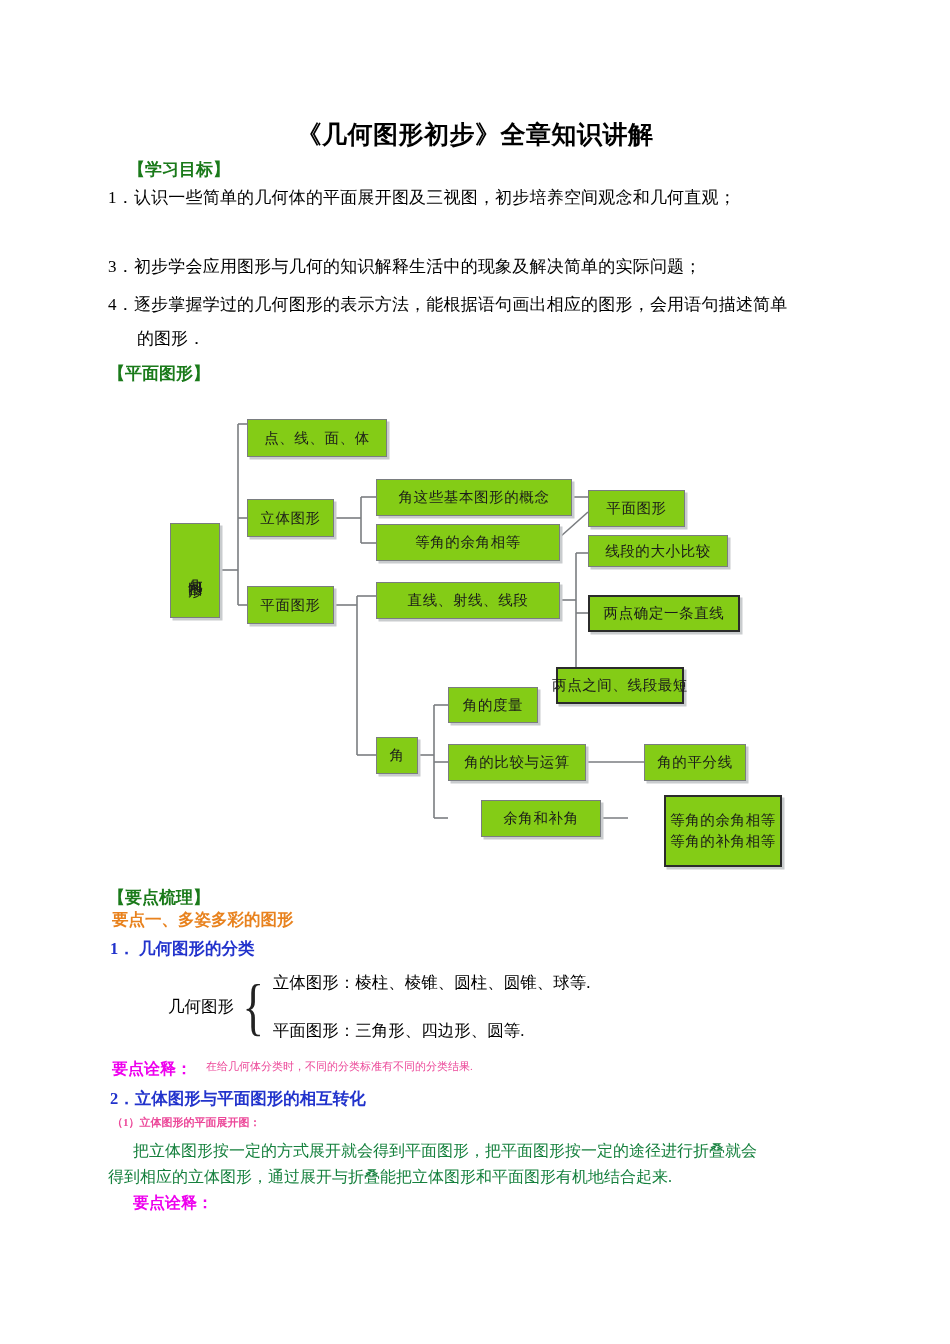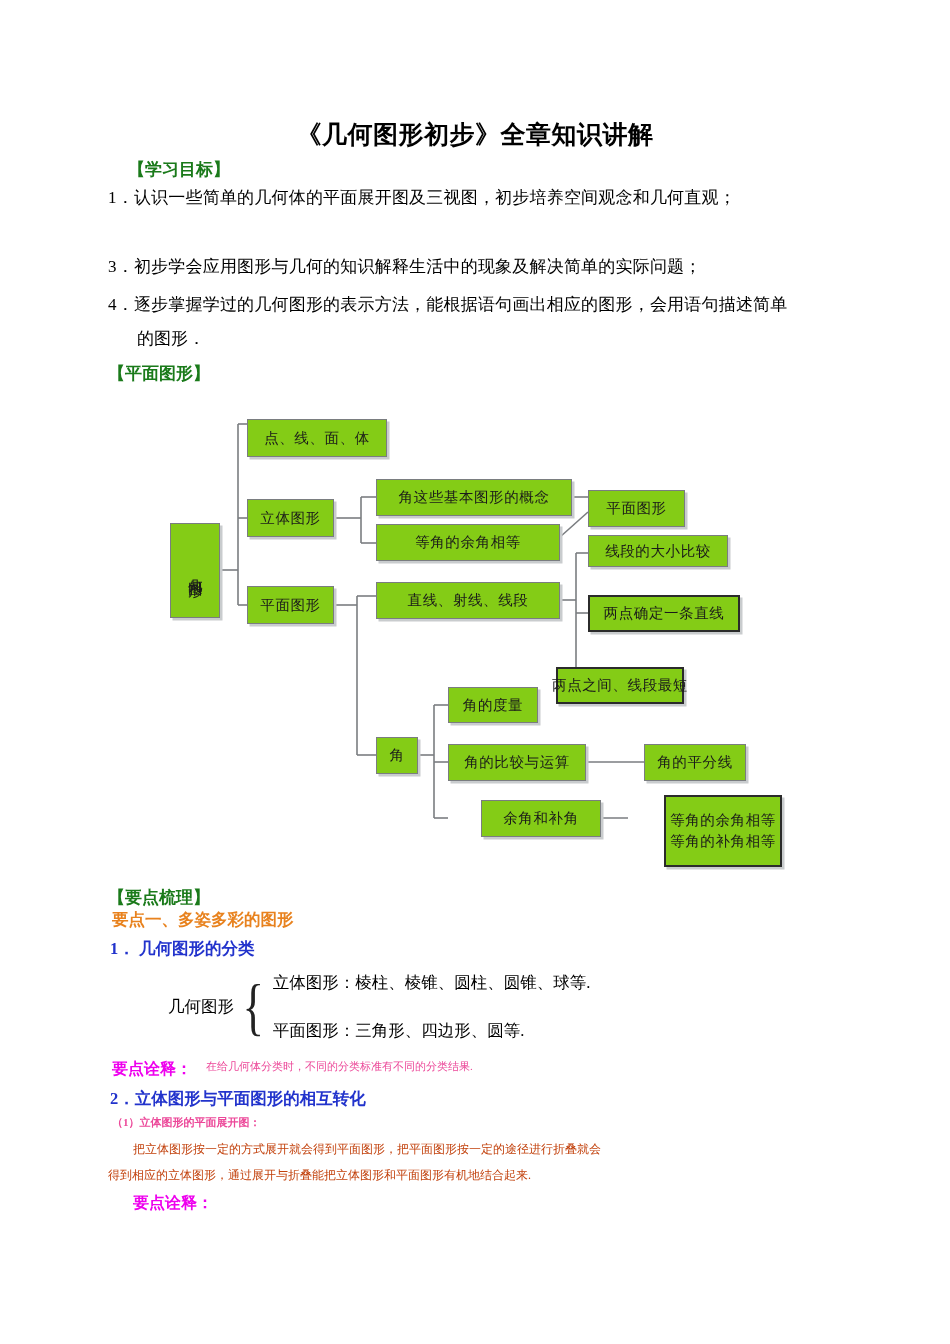--- a/index.html
+++ b/index.html
@@ -84,22 +84,22 @@
     white-space: nowrap;
   }
   .plain {
     position: absolute;
     font-size: 11px;
     color: #ec4899;
     white-space: nowrap;
   }
   .para {
     position: absolute;
-    font-size: 12px;
-    color: #c2410c;
+    font-size: 16px;
+    color: #15803d;
     white-space: nowrap;
   }
 
   
   .brace-block {
     position: absolute;
     left: 168px;
     top: 972px;
     display: flex;
     align-items: center;

